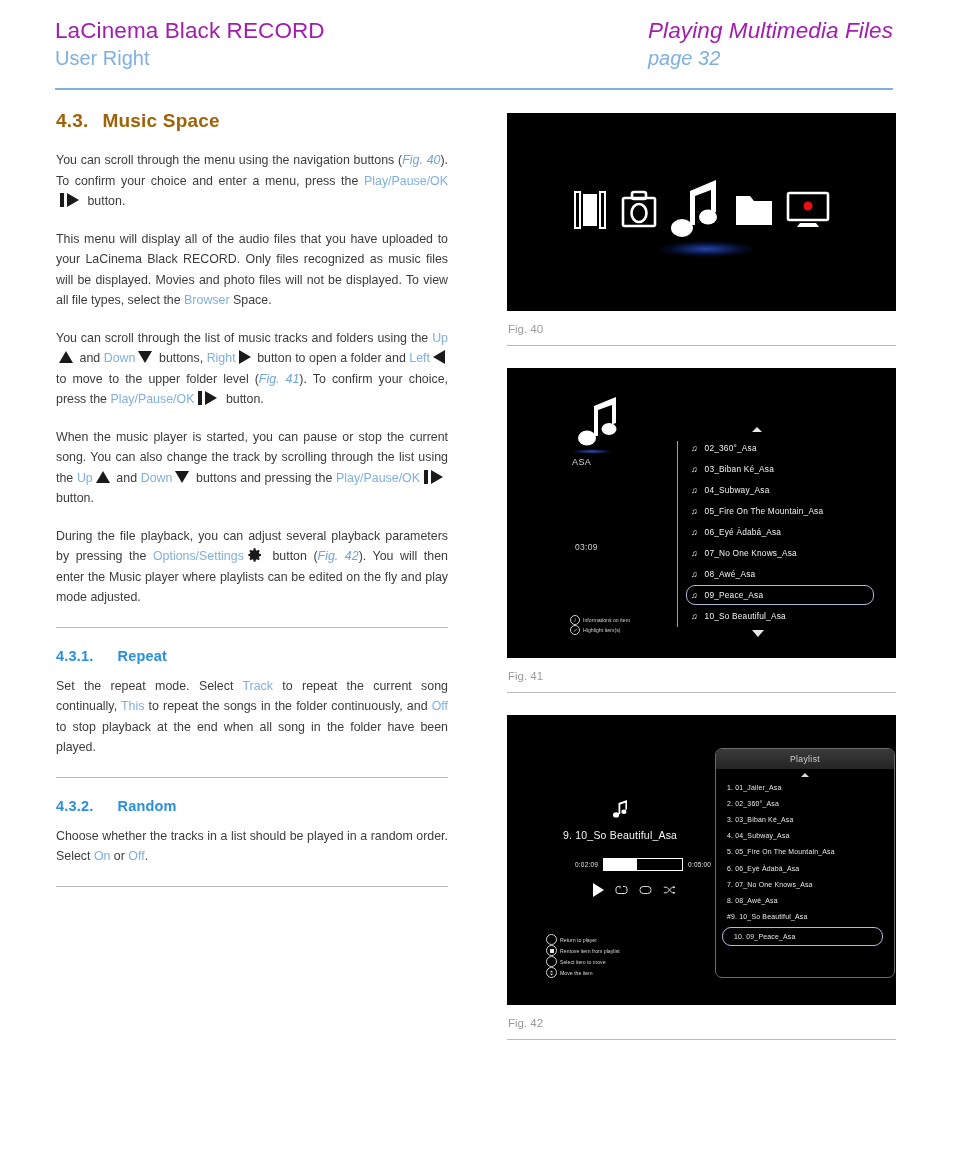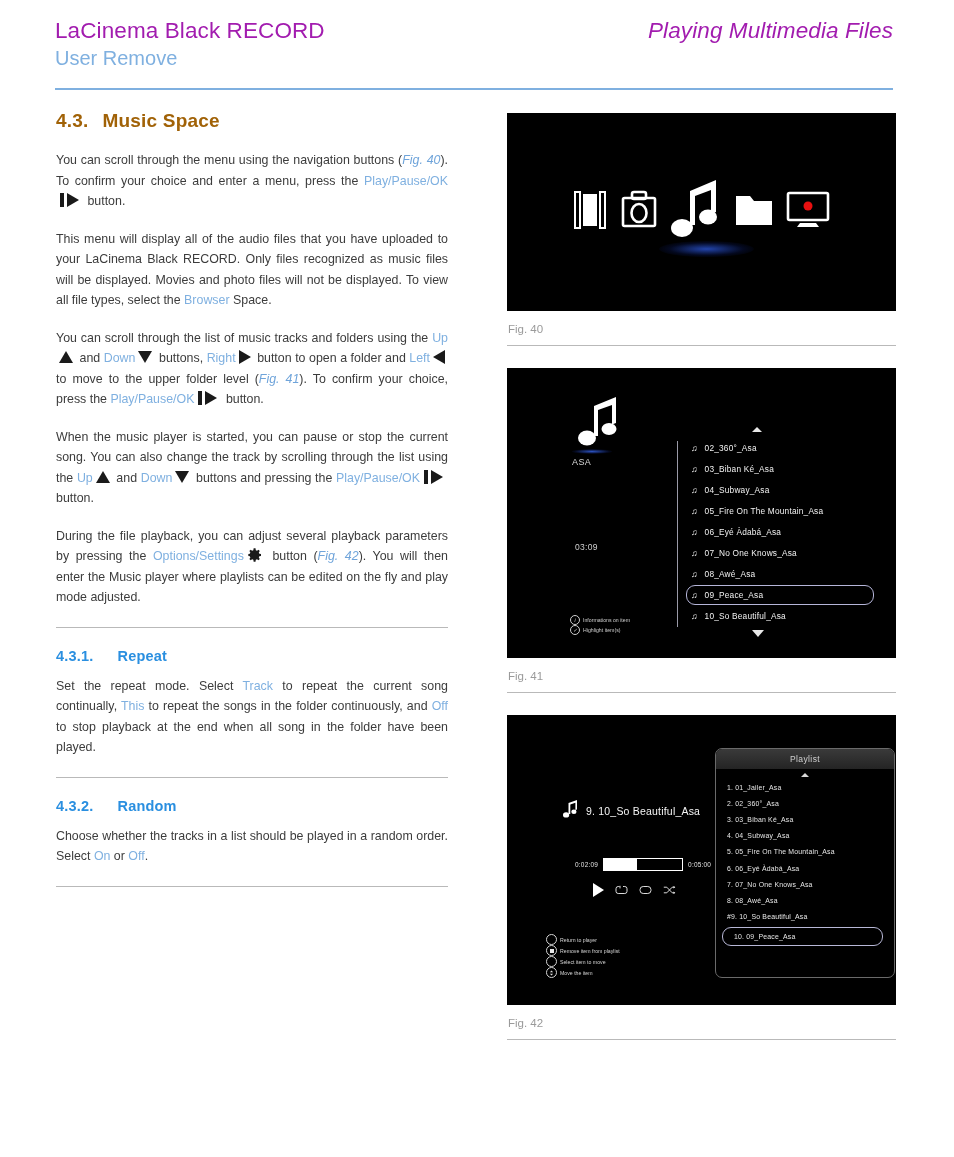--- a/index.html
+++ b/index.html
@@ -267,21 +267,21 @@
   
   #fig42-shot { height: 290px; }
   .f42-inner {
     position: absolute; left: 20px; top: 18px;
     width: 350px; height: 256px;
     background: #000;
   }
   .f42-now {
     position: absolute; left: 36px; top: 67px;
     display: flex; align-items: center; gap: 8px;
-    font-size: 10.5px; color: #f4f4f4; letter-spacing: 0.2px;
+    font-size: 10.5px; color: #f4f4f4; letter-spacing: 0.2px; flex-direction: column;
   }
   .f42-progress-wrap {
     position: absolute; left: 48px; top: 125px;
     display: flex; align-items: center; gap: 5px;
   }
   .f42-time { font-size: 6.5px; color: #e2e2e2; letter-spacing: 0.2px; }
   .f42-track {
     width: 78px; height: 11px;
     border: 1px solid #ffffff; background: #000;
     position: relative;
@@ -354,24 +354,25 @@
     border-radius: 9px;
     margin-top: 2px;
   }
 </style>
 </head>
 <body>
 
 <div class="header">
   <div class="hdr-left">
     <div class="hdr-title">LaCinema Black RECORD</div>
-    <div class="hdr-sub">User Remove</div>
+    <div class="hdr-sub">User Right</div>
   </div>
   <div class="hdr-right">
     <div class="hdr-title">Playing Multimedia Files</div>
+    <div class="hdr-sub">page 32</div>
   </div>
 </div>
 <div class="hdr-rule"></div>
 
 <div class="left-col">
 
   <h2 class="section-head">
     <span class="num">4.3.</span><span>Music Space</span>
   </h2>
 

